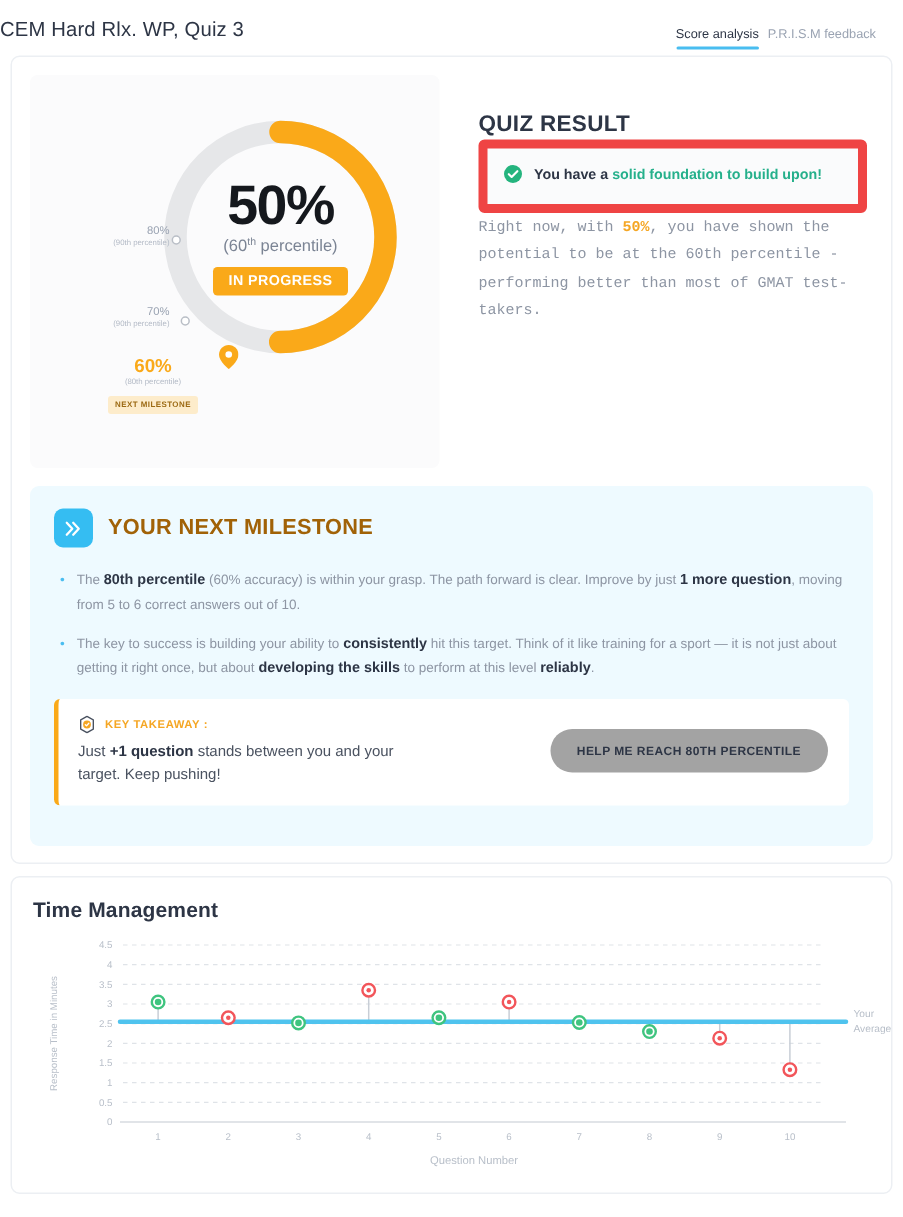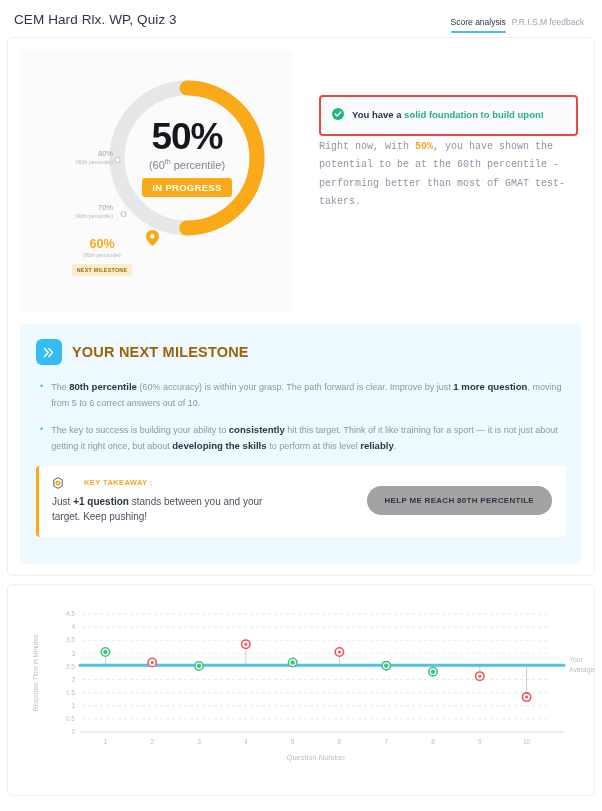--- a/index.html
+++ b/index.html
@@ -10,21 +10,21 @@
     color: #3c4257;
     overflow: hidden;
   }
 
   
   .topbar {
     height: 33px;
     display: flex;
     align-items: flex-end;
     justify-content: space-between;
-    padding: 0 14px 0 14px;
+    padding: 0 14px 0 0;
   }
   .quiz-title {
     font-size: 13.5px;
     color: #2d3545;
     letter-spacing: .1px;
     padding-bottom: 6px;
   }
   .tabs { display: flex; align-items: flex-end; gap: 6px; padding-right: 4px; }
   .tab {
     font-size: 8.5px;
@@ -137,23 +137,23 @@
   }
 
   
   .quiz-result-title {
     font-size: 15px;
     font-weight: bold;
     color: #2d3545;
     letter-spacing: .2px;
   }
   .callout {
-    margin-top: 21px;
+    margin-top: 2px;
     background: #fafbfc;
-    border: 2px solid #ef4444;
+    border: 6px solid #ef4444;
     border-radius: 4px;
     padding: 10px 11px 11px 11px;
     display: flex;
     gap: 8px;
   }
   .callout-text {
     font-size: 9.5px;
     line-height: 1.65;
     color: #2d3545;
     font-weight: bold;
@@ -212,21 +212,21 @@
     border-radius: 4px;
     border-left: 3px solid #faa919;
     padding: 11px 14px 12px 13px;
     display: flex;
     align-items: center;
     justify-content: space-between;
     gap: 14px;
   }
   .takeaway-left { flex: 1; }
   .takeaway-head {
-    display: flex; align-items: center; gap: 20px;
+    display: flex; align-items: center; gap: 6px;
     margin-bottom: 5px;
   }
   .takeaway-head .lbl {
     font-size: 7.5px;
     font-weight: bold;
     color: #f5a623;
     letter-spacing: .4px;
   }
   .takeaway-body {
     font-size: 10px;
@@ -318,20 +318,21 @@
       </svg>
 
       <div class="milestone-label">
         <div class="v">60%</div>
         <div class="p">(80th percentile)</div>
         <div class="milestone-chip">NEXT MILESTONE</div>
       </div>
     </div>
 
     <div class="result-pane">
+      <div class="quiz-result-title">QUIZ RESULT</div>
 
       <div class="callout">
         <svg class="check-icon" width="12" height="12" viewBox="0 0 12 12">
           <circle cx="6" cy="6" r="6" fill="#24b47e"></circle>
           <path d="M3.2 6.1 L5.1 8 L8.9 4.1" fill="none" stroke="#ffffff" stroke-width="1.4" stroke-linecap="round" stroke-linejoin="round"></path>
         </svg>
         <div class="callout-text"><span>You have a </span><span class="hl">solid foundation to build upon!</span></div>
       </div>
 
       <div class="body-copy"><span>Right now, with </span><span class="amt">50%</span><span>, you have shown the potential to be at the 60th percentile - performing better than most of GMAT test-takers.</span></div>
@@ -370,20 +371,21 @@
           <span class="lbl">KEY TAKEAWAY :</span>
         </div>
         <div class="takeaway-body"><span>Just </span><b>+1 question</b><span> stands between you and your target. Keep pushing!</span></div>
       </div>
       <button class="cta">HELP ME REACH 80TH PERCENTILE</button>
     </div>
   </div>
 </div>
 
 <div class="tm-card">
+  <div class="tm-title">Time Management</div>
   <div class="tm-chart">
     <svg id="tm-svg" width="574" height="172" viewBox="0 0 574 172">
         <text x="16" y="71" fill="#b8bfc9" font-size="6.5" font-family="&quot;Liberation Sans&quot;, sans-serif" transform="rotate(-90 16 71)" text-anchor="middle">Response Time in Minutes</text>
         <text x="53" y="132.2" fill="#b8bfc9" font-size="6.5" text-anchor="end" font-family="&quot;Liberation Sans&quot;, sans-serif">0</text>
         <line x1="60" x2="528" y1="116.88888888888889" y2="116.88888888888889" stroke="#dfe3e8" stroke-width="0.8" stroke-dasharray="3 3"></line>
         <text x="53" y="119.08888888888889" fill="#b8bfc9" font-size="6.5" text-anchor="end" font-family="&quot;Liberation Sans&quot;, sans-serif">0.5</text>
         <line x1="60" x2="528" y1="103.77777777777777" y2="103.77777777777777" stroke="#dfe3e8" stroke-width="0.8" stroke-dasharray="3 3"></line>
         <text x="53" y="105.97777777777777" fill="#b8bfc9" font-size="6.5" text-anchor="end" font-family="&quot;Liberation Sans&quot;, sans-serif">1</text>
         <line x1="60" x2="528" y1="90.66666666666667" y2="90.66666666666667" stroke="#dfe3e8" stroke-width="0.8" stroke-dasharray="3 3"></line>
         <text x="53" y="92.86666666666667" fill="#b8bfc9" font-size="6.5" text-anchor="end" font-family="&quot;Liberation Sans&quot;, sans-serif">1.5</text>

